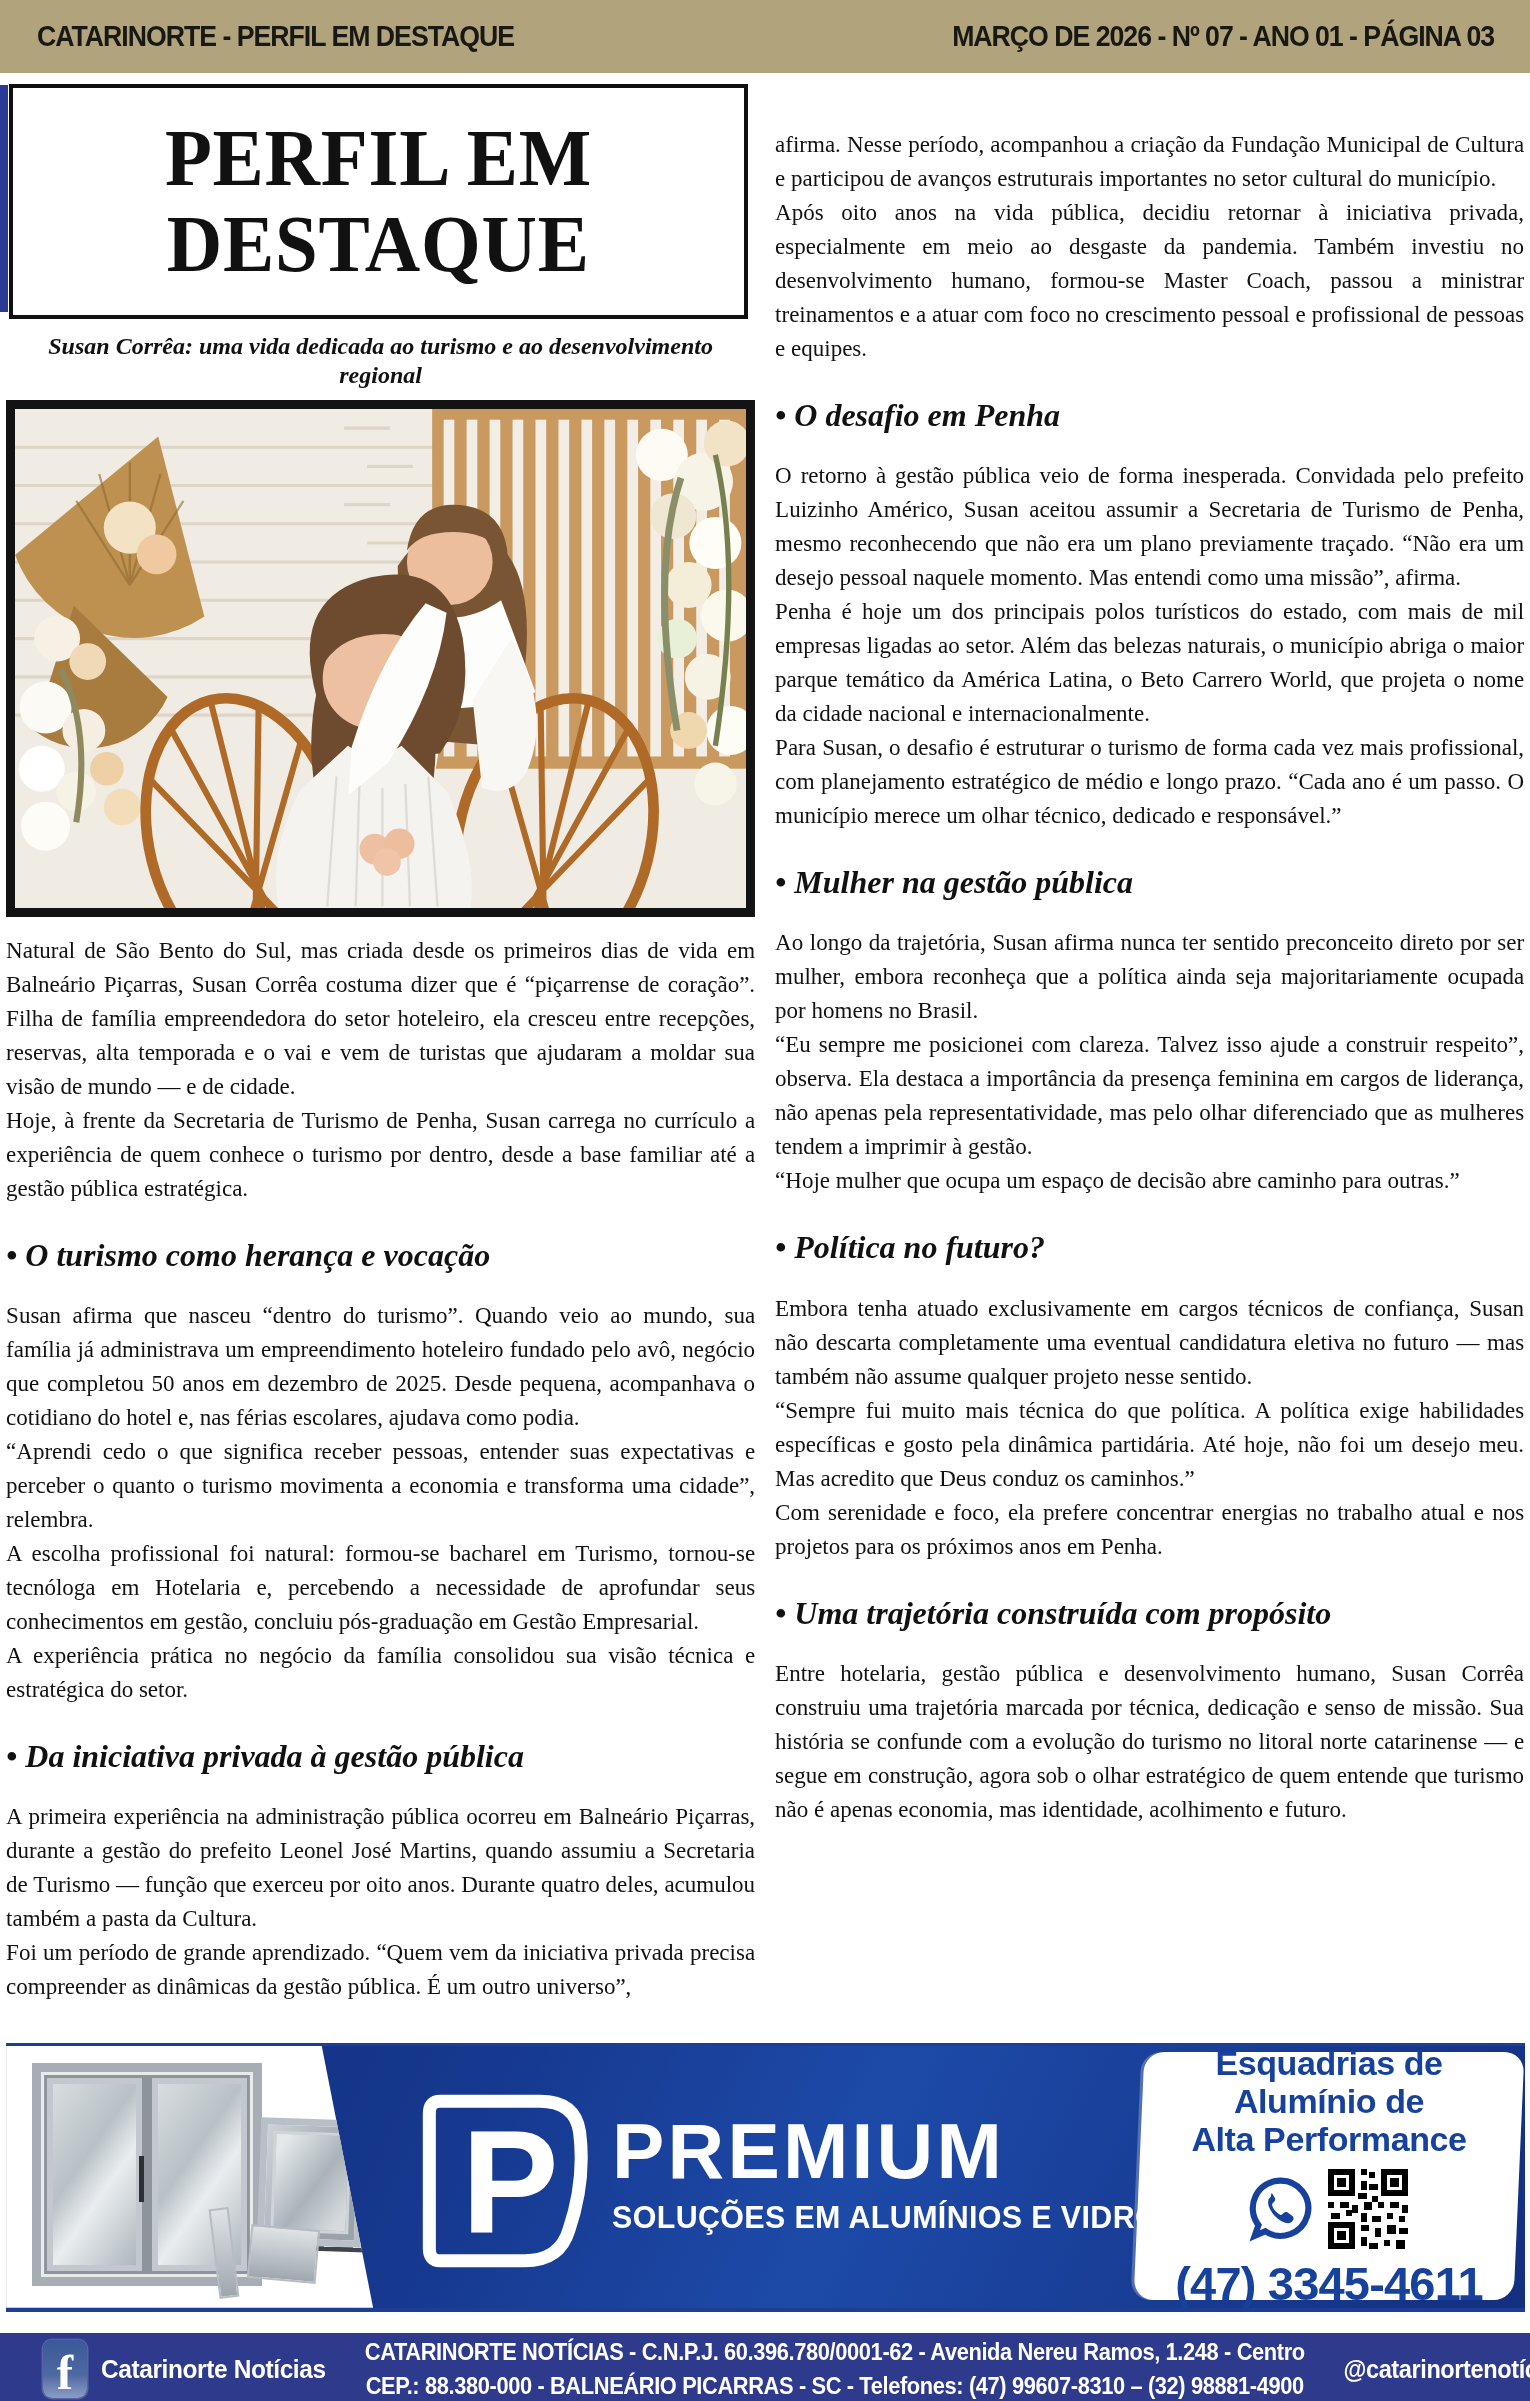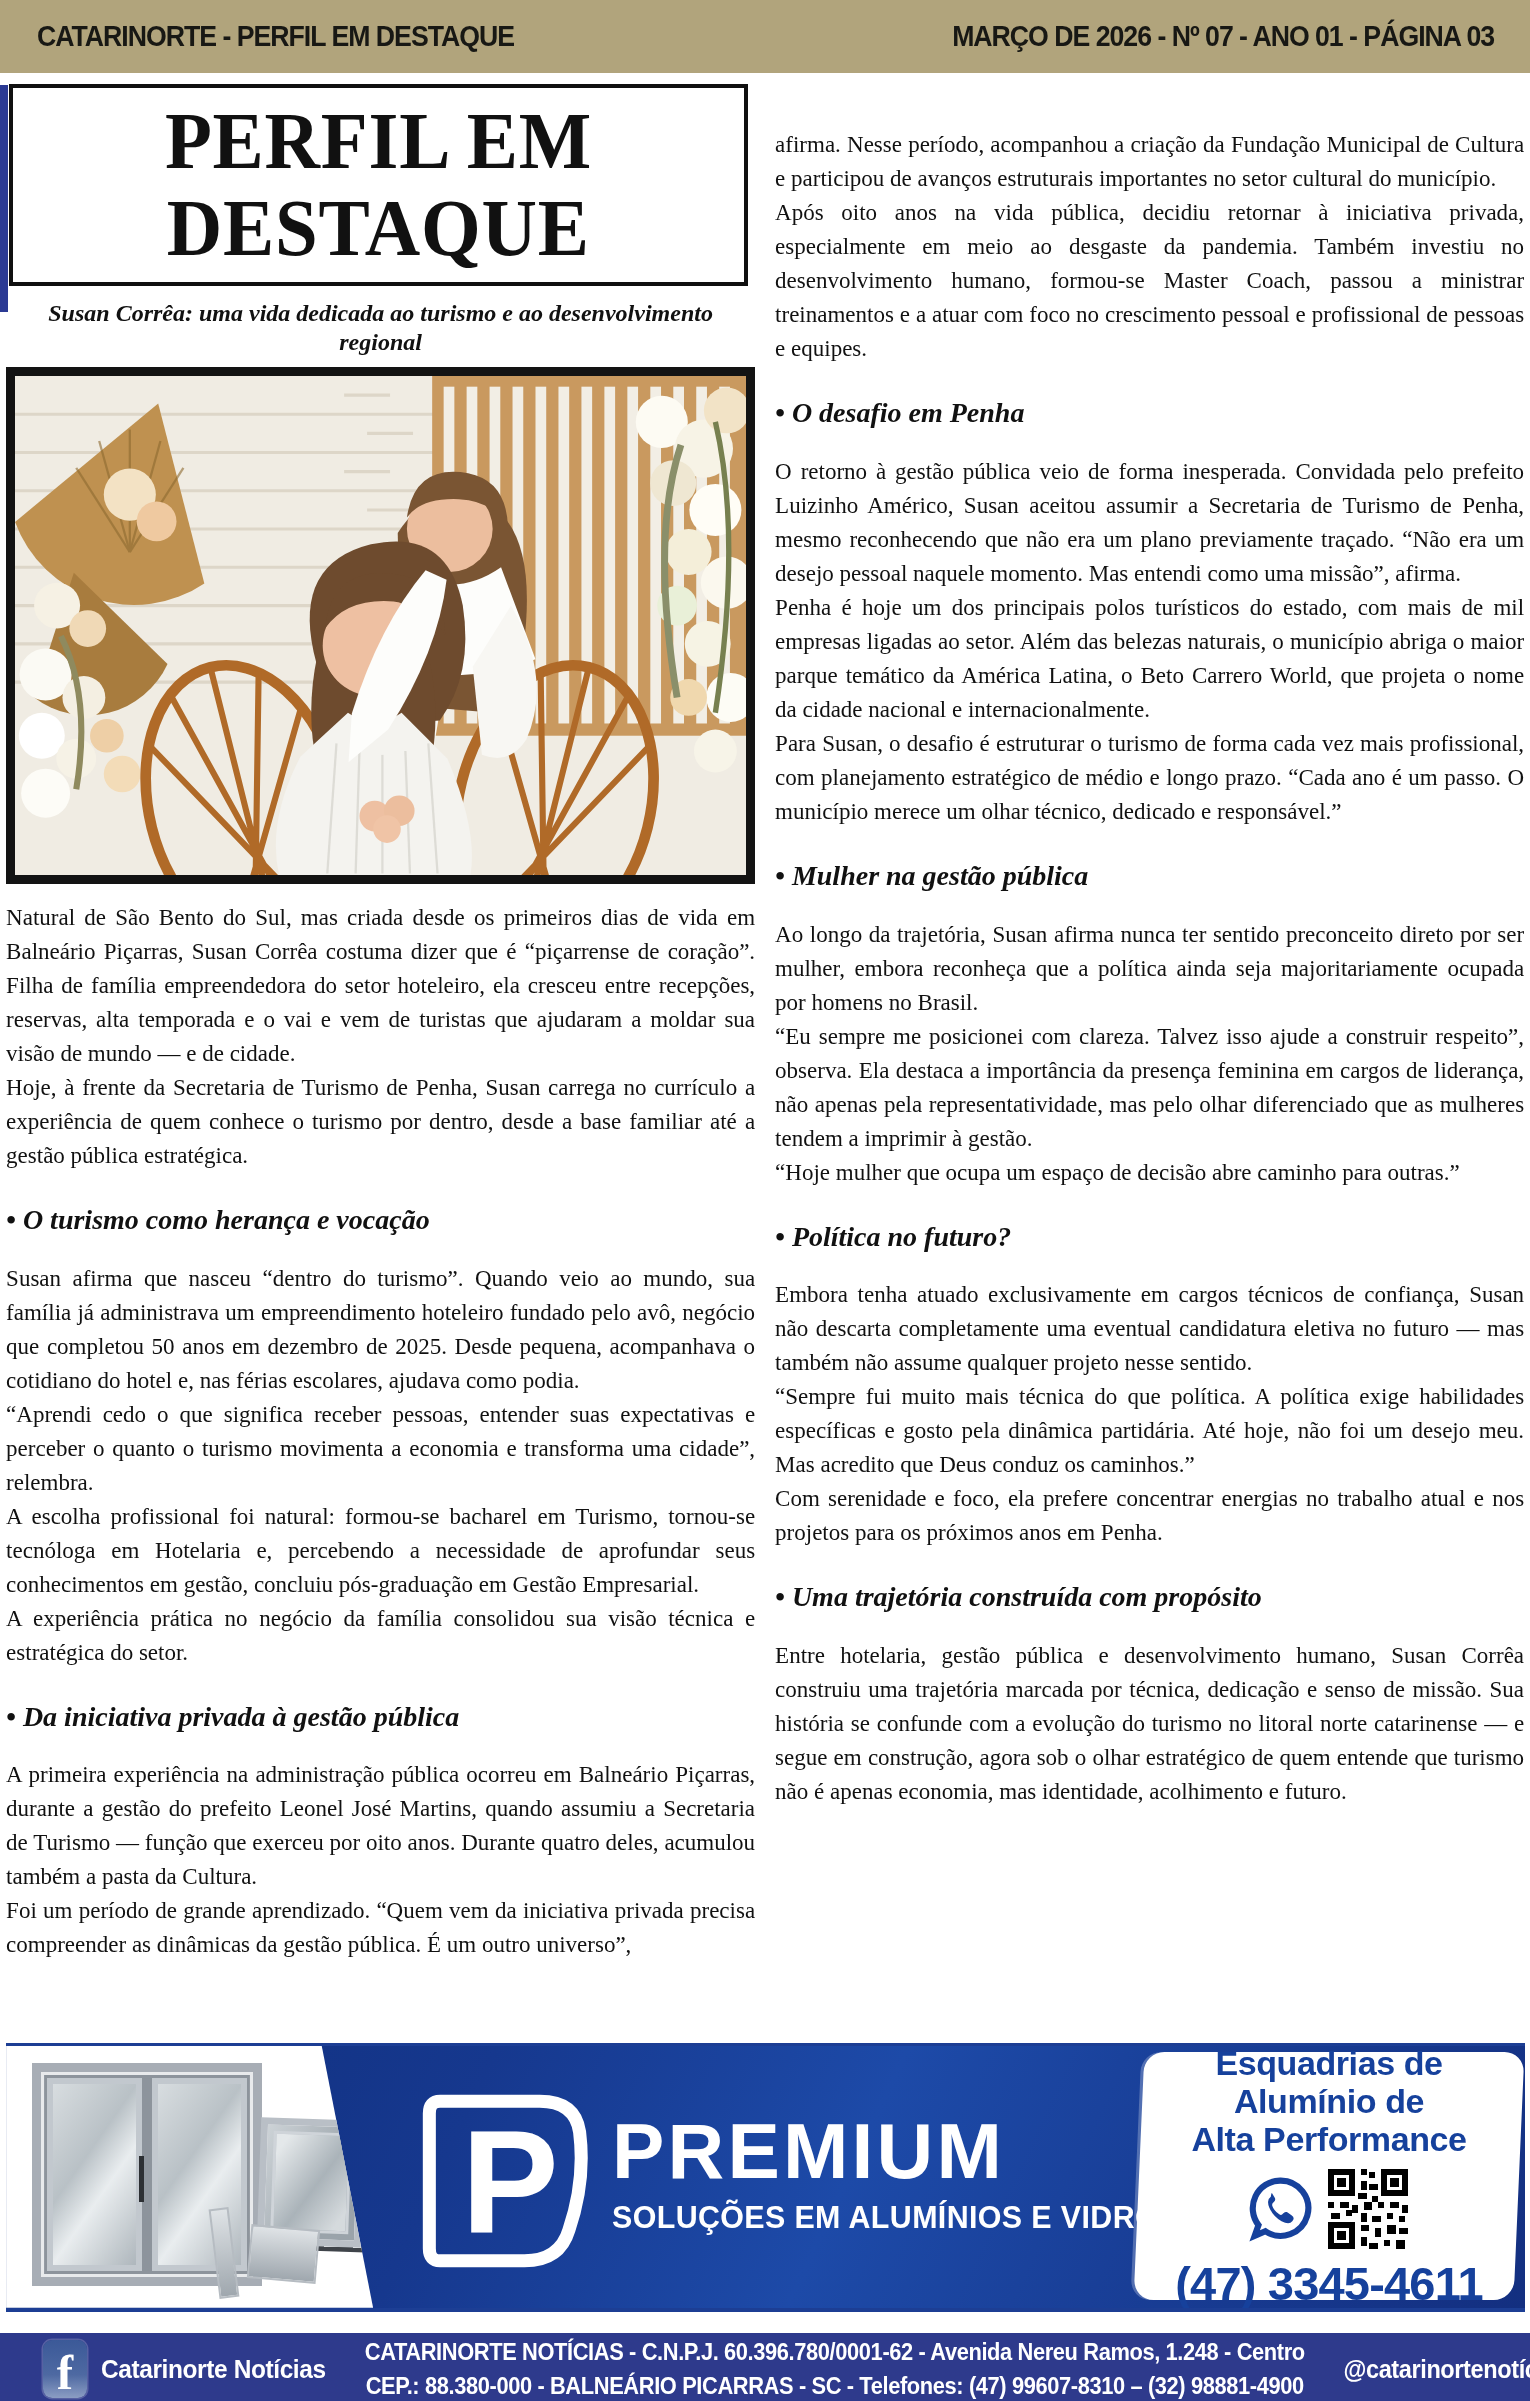--- a/index.html
+++ b/index.html
@@ -23,21 +23,21 @@
   
   .article {
     display:flex; gap:20px; padding:0 6.1px; min-height:1956px;
   }
   .col { width:749px; }
   .col-left { padding-top:10.7px; }
   .col-right { padding-top:43px; }
   .title-wrap { position:relative; }
   .blue-strip { position:absolute; left:-6.1px; top:1.5px; width:7.7px; height:227px; background:#2b3a94; }
   .title-box {
-    margin-left:3.1px; width:739px; height:202px;
+    margin-left:3.1px; width:739px; height:235px;
     border:4.6px solid #101010; background:#fff;
     display:flex; flex-direction:column; align-items:center; justify-content:center;
   }
   .title-box div {
     font-size:80px; font-weight:bold; line-height:1.08;
     letter-spacing:0.8px; transform:scaleX(.96); white-space:nowrap;
   }
   .subtitle {
     margin:13.8px auto 10.7px auto; width:735px; text-align:center;
     font-size:24px; font-weight:bold; font-style:italic; line-height:1.18;
@@ -45,21 +45,21 @@
   .photo-frame {
     width:749px; height:517px; border:9.2px solid #131313; background:#efe9df;
     overflow:hidden;
   }
   .photo-frame svg { display:block; width:100%; height:100%; }
   .body-text { margin-top:17px; }
   .body-text p {
     font-size:23px; line-height:34px; text-align:justify; margin:0;
   }
   .body-text h2 {
-    font-size:28px; font-weight:bold; font-style:italic;
+    font-size:32px; font-weight:bold; font-style:italic;
     margin:32px 0 26px 0; line-height:1.1;
   }
   .body-text p + p { margin-top:0px; }
   
   .ad {
     position:relative; margin:13.8px 6.1px 0 6.1px; height:269px;
     background:linear-gradient(115deg,#0f2e7c 0%,#16388e 30%,#1d4aa8 55%,#132f80 100%);
     border-top:3.8px solid #1c3e94; border-bottom:4.6px solid #1c3e94;
     overflow:hidden;
   }

